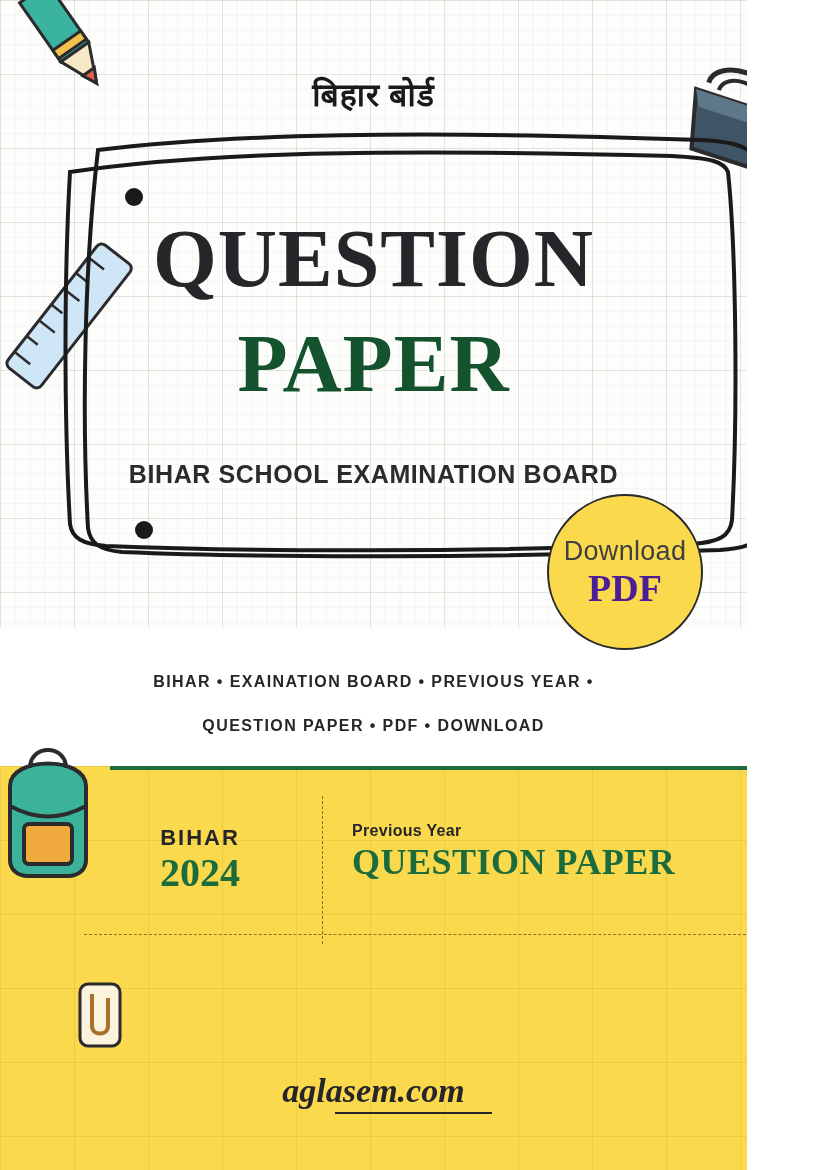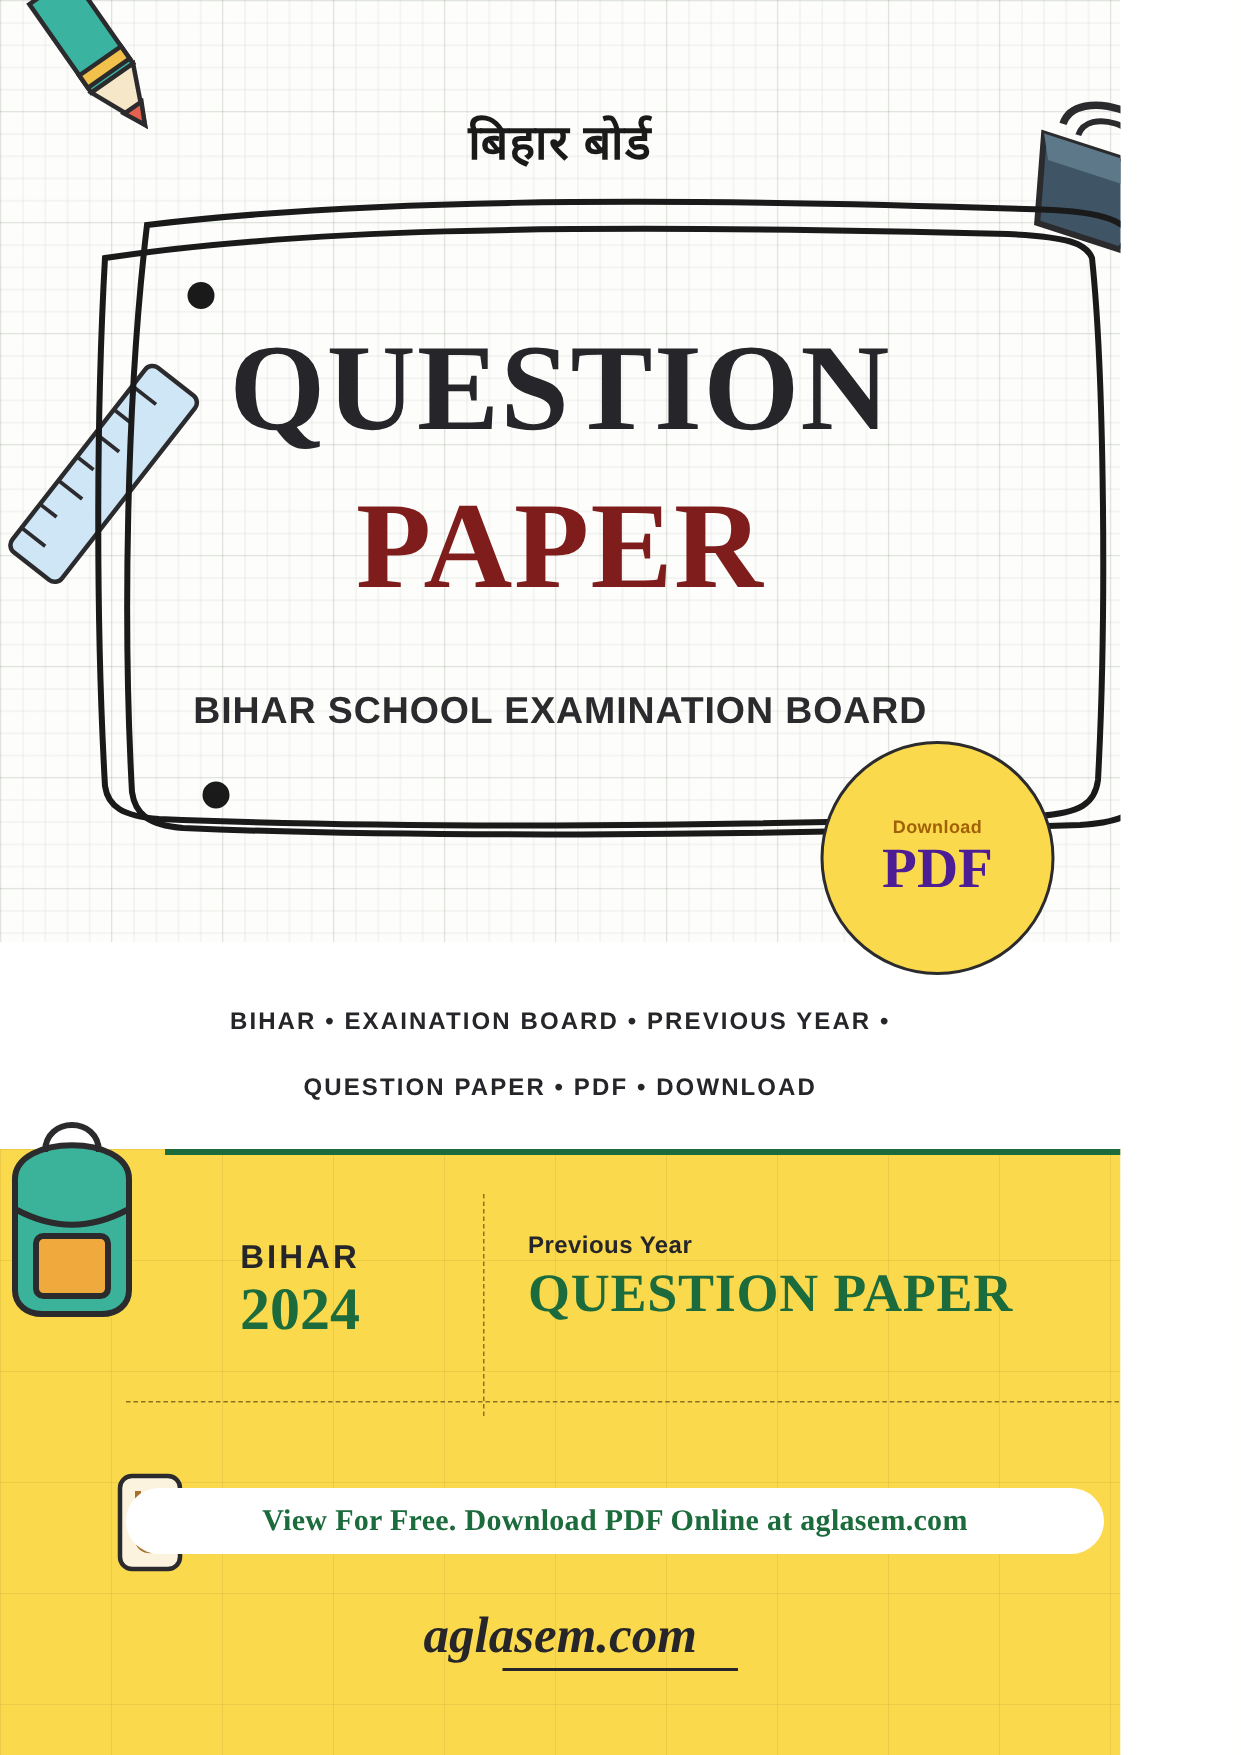--- a/index.html
+++ b/index.html
@@ -103,21 +103,21 @@
   .title-paper {
     position: absolute;
     top: 320px;
     left: 0; right: 0;
     text-align: center;
     font-family: "Liberation Serif", serif;
     font-weight: bold;
     font-size: 82px;
     line-height: 88px;
     letter-spacing: 1px;
-    color: #7f1d1d;
+    color: #14532d;
   }
   .subtitle-board {
     position: absolute;
     top: 460px;
     left: 0; right: 0;
     text-align: center;
     font-size: 25px;
     font-weight: bold;
     letter-spacing: 0.6px;
     color: #2b2b2e;
@@ -132,23 +132,23 @@
     height: 152px;
     border-radius: 50%;
     background: #fbd94d;
     border: 2px solid #2b2b2e;
     display: flex;
     flex-direction: column;
     align-items: center;
     justify-content: center;
   }
   .badge .b1 {
-    font-size: 12px;
-    font-weight: bold;
-    color: #a16207;
+    font-size: 27px;
+    font-weight: normal;
+    color: #404040;
     letter-spacing: 0.3px;
   }
   .badge .b2 {
     font-family: "Liberation Serif", serif;
     font-size: 38px;
     font-weight: bold;
     color: #4c1d95;
     line-height: 42px;
   }
 
@@ -369,20 +369,17 @@
   </div>
 
   <div class="divider-v"></div>
   <div class="divider-h"></div>
 
   <div class="paper-block">
     <div class="paper-small">Previous Year</div>
     <div class="paper-big">QUESTION PAPER</div>
   </div>
 
-  <div class="cta-pill">
-    <span class="cta-text">View For Free. Download PDF Online at aglasem.com</span>
-  </div>
 
   <div class="brand">aglasem.com</div>
   <div class="brand-underline"></div>
 
 </div>
 
 </body></html>

